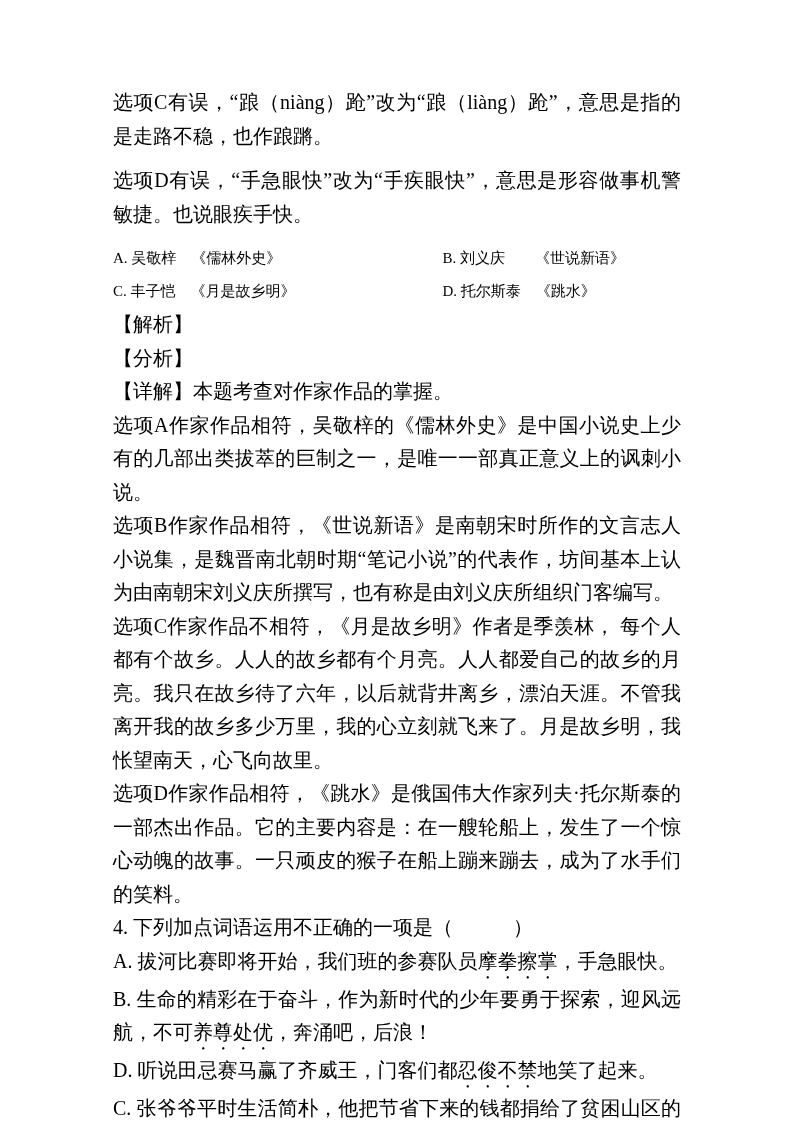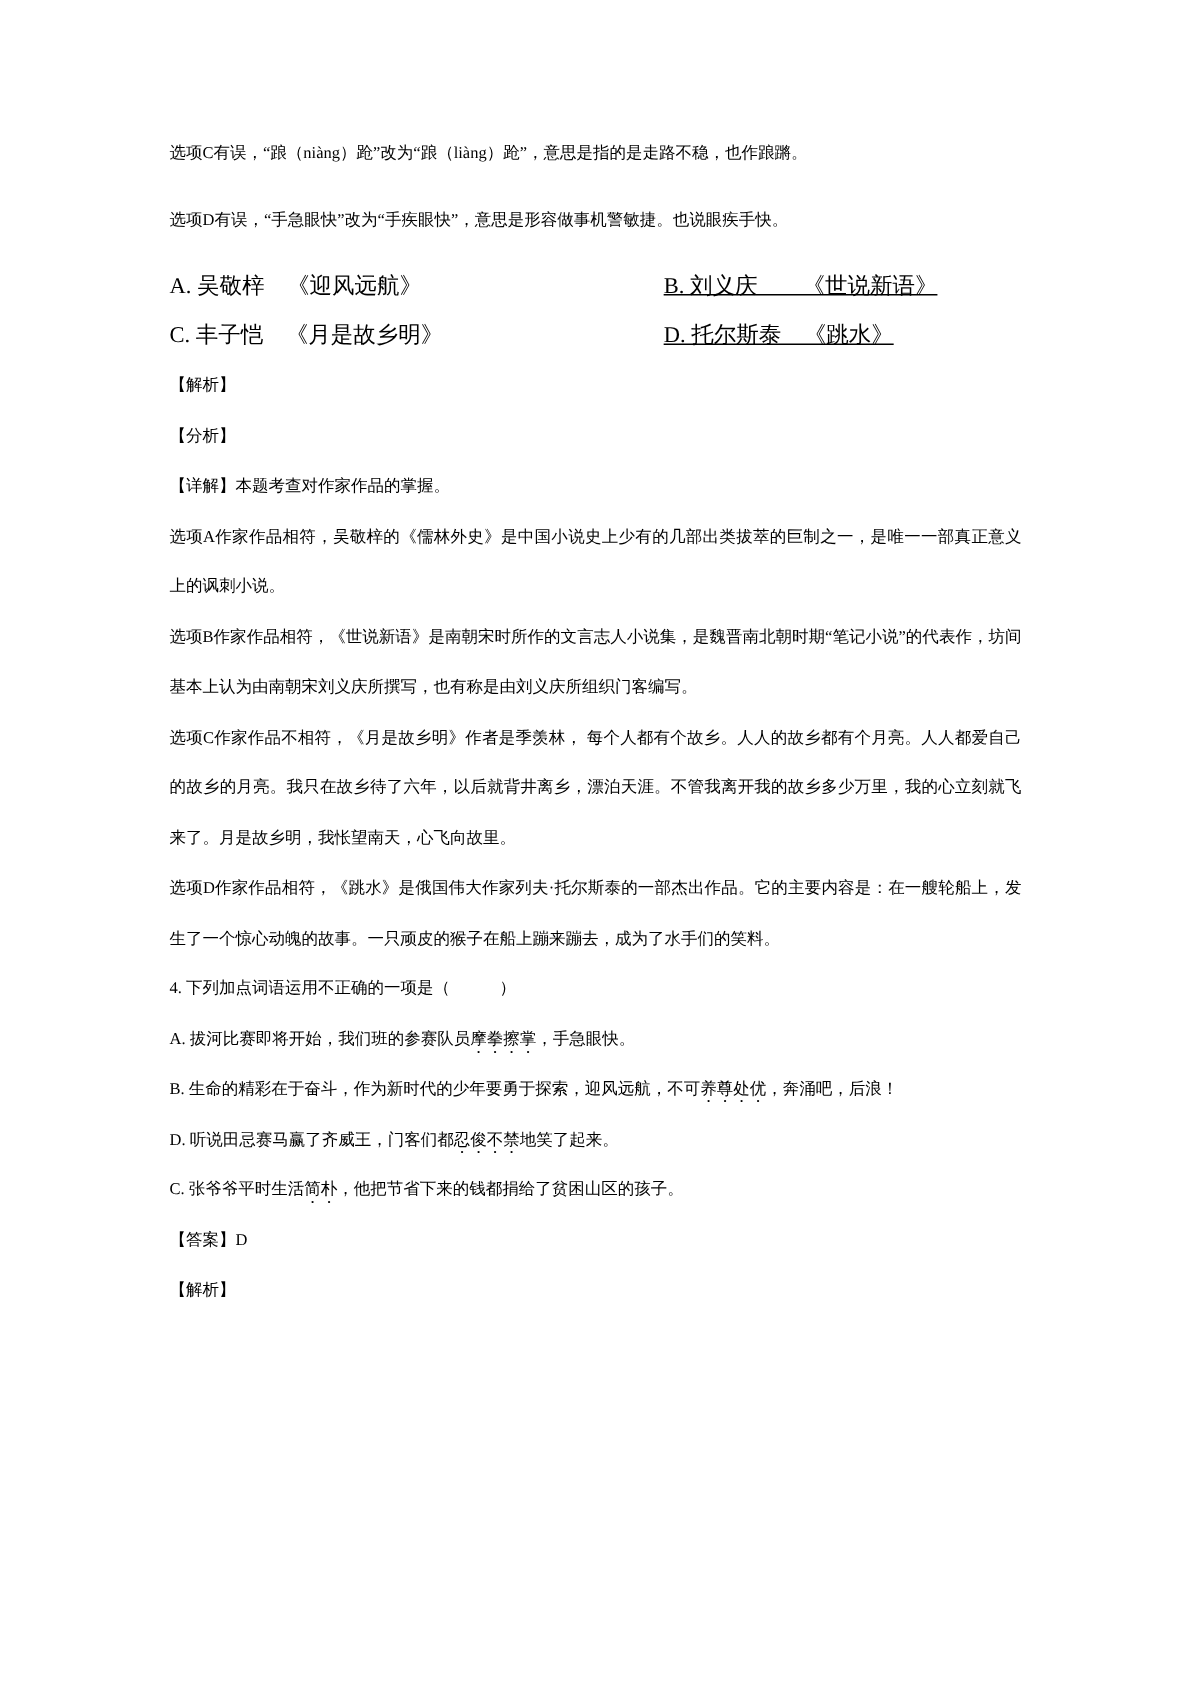--- a/index.html
+++ b/index.html
@@ -16,60 +16,59 @@
   }
   .page {
     box-sizing: border-box;
     width: 793px;
     height: 1122px;
     padding: 86px 112px 0 113px;
     background: #ffffff;
   }
   .para {
     margin: 0;
-    font-size: 11px;
+    font-size: 20px;
     line-height: 33.5px;
     text-align: justify;
     text-justify: inter-ideograph;
     word-break: break-all;
   }
   .gap {
     margin-bottom: 11px;
   }
   .opt-row {
     display: flex;
     font-size: 15px;
     line-height: 33px;
   }
   .opt-left {
     flex: 0 0 58%;
   }
   .opt-right {
     flex: 1 1 auto;
-    text-decoration: underline;
   }
   .em-dot {
     font-weight: normal;
     -webkit-text-emphasis: filled dot;
     -webkit-text-emphasis-position: under right;
     text-emphasis: filled dot;
     text-emphasis-position: under right;
   }
 </style>
 </head>
 <body>
 
 <div class="page">
 
   <p class="para gap">选项C有误，“踉（niàng）跄”改为“踉（liàng）跄”，意思是指的是走路不稳，也作踉蹡。</p>
   <p class="para gap">选项D有误，“手急眼快”改为“手疾眼快”，意思是形容做事机警敏捷。也说眼疾手快。</p>
 
 
   <div class="opt-row">
-    <span class="opt-left">A. 吴敬梓　《迎风远航》</span>
+    <span class="opt-left">A. 吴敬梓　《儒林外史》</span>
       <span class="opt-right">B. 刘义庆　　《世说新语》</span>
   </div>
   <div class="opt-row">
     <span class="opt-left">C. 丰子恺　《月是故乡明》</span>
       <span class="opt-right">D. 托尔斯泰　《跳水》</span>
   </div>
 
   <p class="para">【解析】</p>
   <p class="para">【分析】</p>
   <p class="para">【详解】本题考查对作家作品的掌握。</p>

